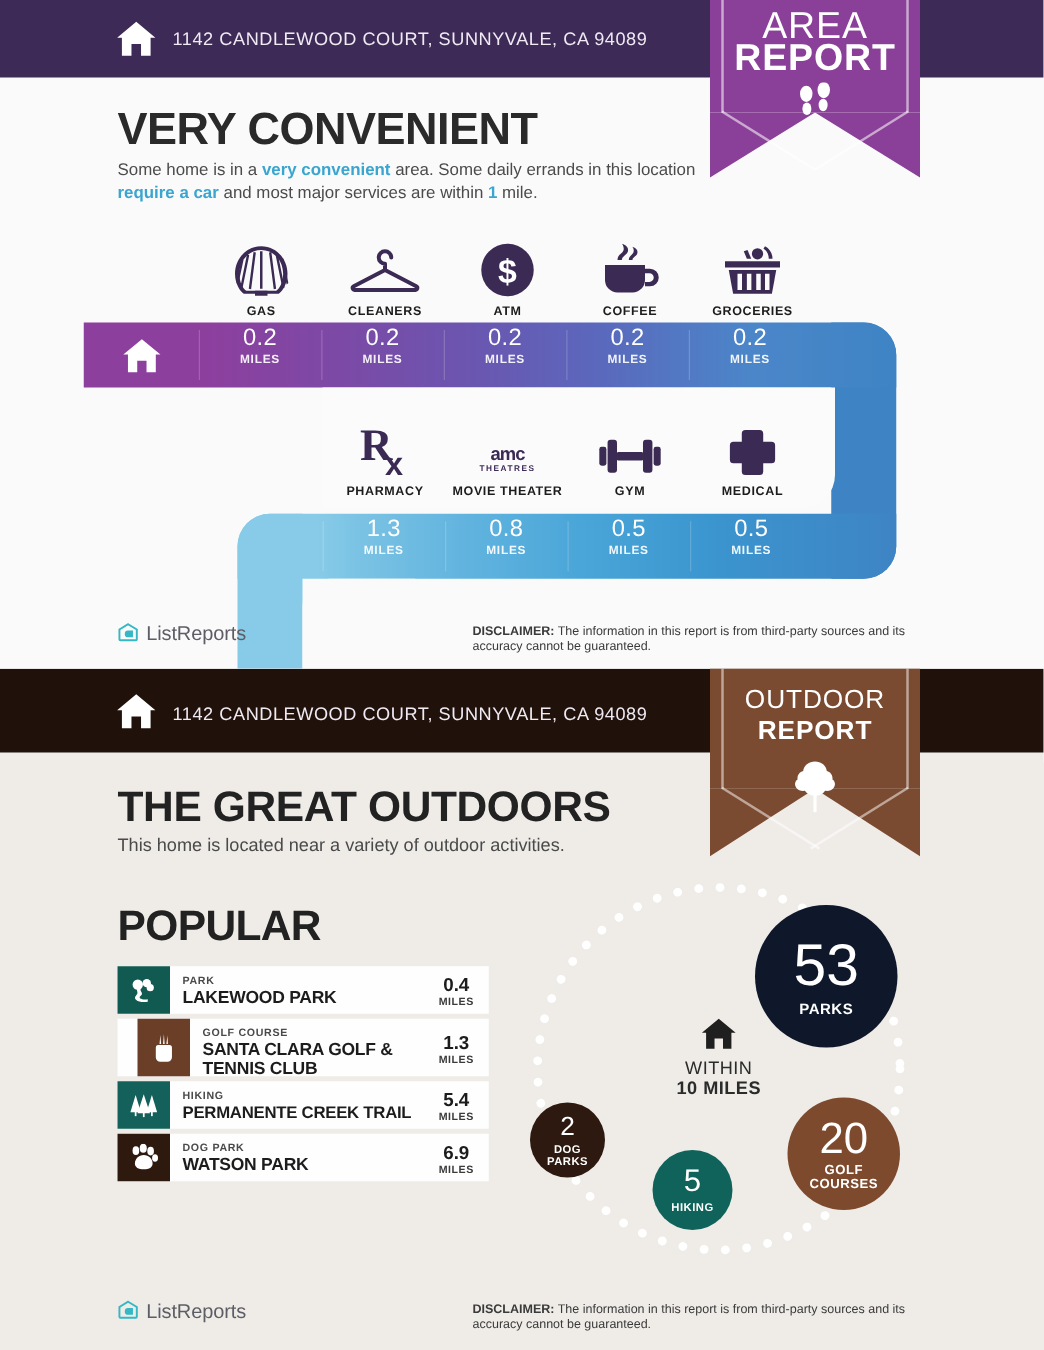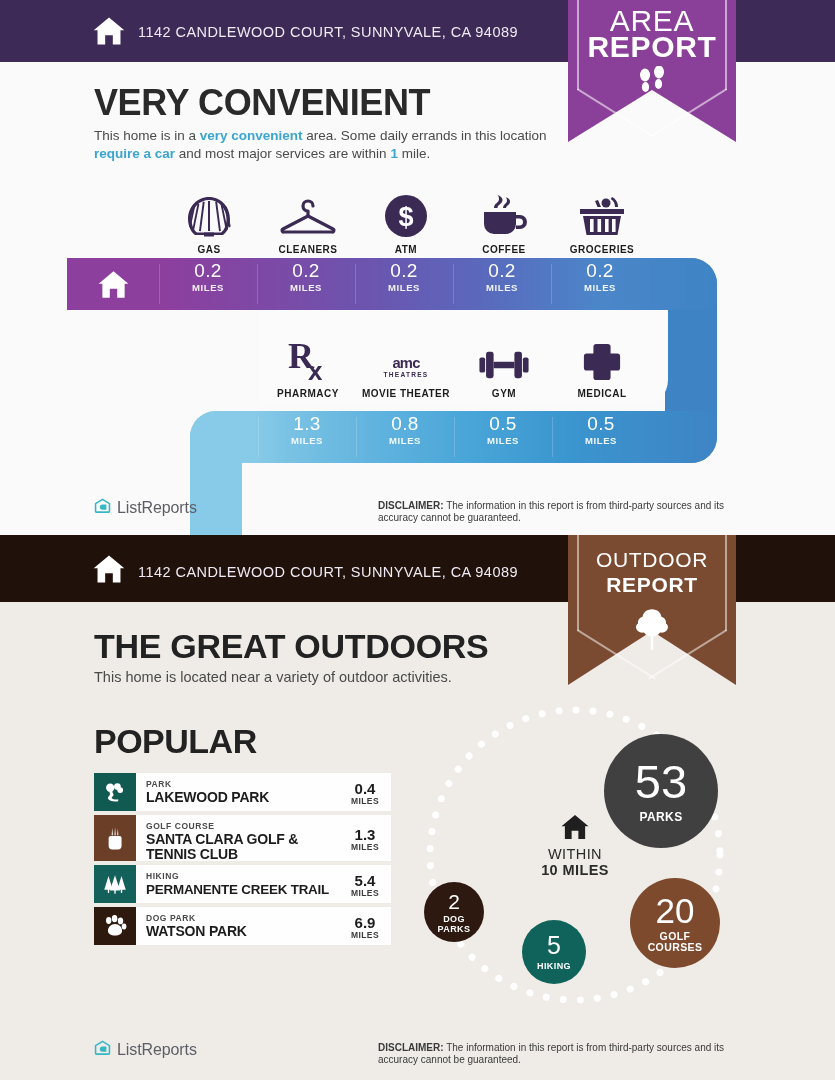--- a/index.html
+++ b/index.html
@@ -185,21 +185,21 @@
         <svg viewBox="0 0 40 34" width="40" height="34">
           <ellipse cx="13" cy="9" rx="5" ry="6.5" fill="#fff"></ellipse>
           <ellipse cx="13.5" cy="21" rx="3.6" ry="5" fill="#fff"></ellipse>
           <ellipse cx="27" cy="6" rx="5" ry="6.5" fill="#fff"></ellipse>
           <ellipse cx="26.5" cy="18" rx="3.6" ry="5" fill="#fff"></ellipse>
         </svg>
       </div>
     </div>
 
     <div class="sec1-title">VERY CONVENIENT</div>
-    <div class="sec1-sub"><span>This home is in a </span><b>very convenient</b><span> area. Some daily errands in this location </span><b>require a car</b><span> and most major services are within </span><b>1</b><span> mile.</span></div>
+    <div class="sec1-sub"><span>Some home is in a </span><b>very convenient</b><span> area. Some daily errands in this location </span><b>require a car</b><span> and most major services are within </span><b>1</b><span> mile.</span></div>
 
     <div class="iconcell" style="left:160px; top:192px; width:98px;">
       <div class="glyph">
         <svg viewBox="0 0 44 42" width="44" height="42">
             <g fill="#3b2a54">
           <path d="M22 1 C10 1 1 11 1 23 C1 31 5 37 8 39 L36 39 C39 37 43 31 43 23 C43 11 34 1 22 1 Z M22 4 C31.5 4 39.5 12 39.5 23 C39.5 30 36.5 35 34 36.5 L10 36.5 C7.5 35 4.5 30 4.5 23 C4.5 12 12.5 4 22 4 Z"></path>
           <path d="M21 5 L23 5 L23 35 L21 35 Z M15.8 5.6 L17.7 5.9 L13.9 35.3 L12 35 Z M10.6 7.4 L12.4 8.1 L7 34.6 L5.2 34 Z M6.2 10.8 L7.8 11.9 L3.6 31.5 L2.2 30.4 Z M28.2 5.9 L30.1 5.6 L33.9 35 L32 35.3 Z M33.5 8.1 L35.3 7.4 L40.7 34 L38.9 34.6 Z M38.1 11.9 L39.7 10.8 L43.7 30.4 L42.3 31.5 Z"></path>
           <path d="M17 36.5 L27 36.5 L27 40.5 L17 40.5 Z"></path>
             </g>
           </svg>
@@ -426,21 +426,21 @@
         <div class="mid">
           <div class="cat">PARK</div>
           <div class="nm">LAKEWOOD PARK</div>
         </div>
         <div class="rt">
           <div class="d">0.4</div>
           <div class="u">MILES</div>
         </div>
       </div>
 
-      <div class="prow" style="height:46px;">
+      <div class="prow" style="height:46px;padding-left:16px;">
         <div class="tile" style="background:#6b3f27;">
           <svg viewBox="0 0 26 30" width="21" height="25">
               <g fill="#fff">
             <path d="M9 2 L9.8 11 L8.2 11 Z"></path>
                 <path d="M12.5 1 L13.3 11 L11.7 11 Z"></path>
                 <path d="M16 2.5 L16.5 11 L15 11 Z"></path>
             <path d="M6.5 12 L18 12 A2.5 2.5 0 0 1 20.5 14.5 L20.5 24 A4.5 4.5 0 0 1 16 28.5 L9 28.5 A4.5 4.5 0 0 1 4.5 24 L4.5 14.5 A2.5 2.5 0 0 1 6.5 12 Z"></path>
               </g>
             </svg>
         </div>
@@ -498,21 +498,21 @@
           <div class="u">MILES</div>
         </div>
       </div>
     </div>
 
     <div class="bubbles">
       <svg width="380" height="330" style="position:absolute;left:0;top:0">
         <circle cx="180" cy="165" r="145" fill="none" stroke="#ffffff" stroke-width="7" stroke-linecap="round" stroke-dasharray="0.1 17"></circle>
       </svg>
 
-      <div class="circ" style="left:209px; top:44px; width:114px; height:114px; background:#404040;">
+      <div class="circ" style="left:209px; top:34px; width:114px; height:114px; background:#0f172a;">
         <div class="num" style="font-size:47px;">53</div>
         <div class="lbl" style="font-size:12px; margin-top:5px;">PARKS</div>
       </div>
 
       <div class="circ" style="left:235px; top:188px; width:90px; height:90px; background:#7d4a2e;">
         <div class="num" style="font-size:35px;">20</div>
         <div class="lbl" style="font-size:10.5px; line-height:11.5px; margin-top:3px;">GOLF<br>COURSES</div>
       </div>
 
       <div class="circ" style="left:127px; top:230px; width:64px; height:64px; background:#0f635b;">

